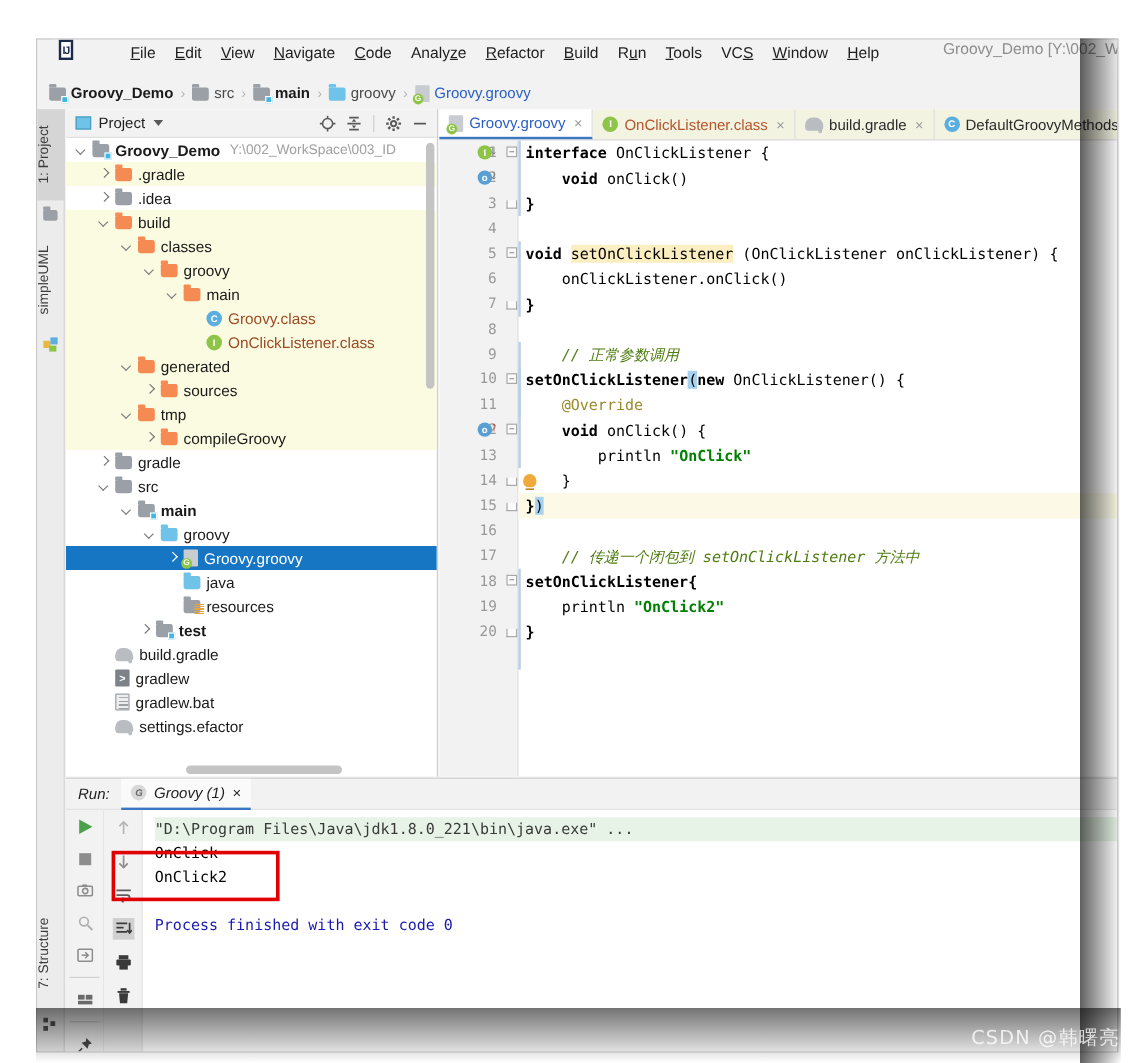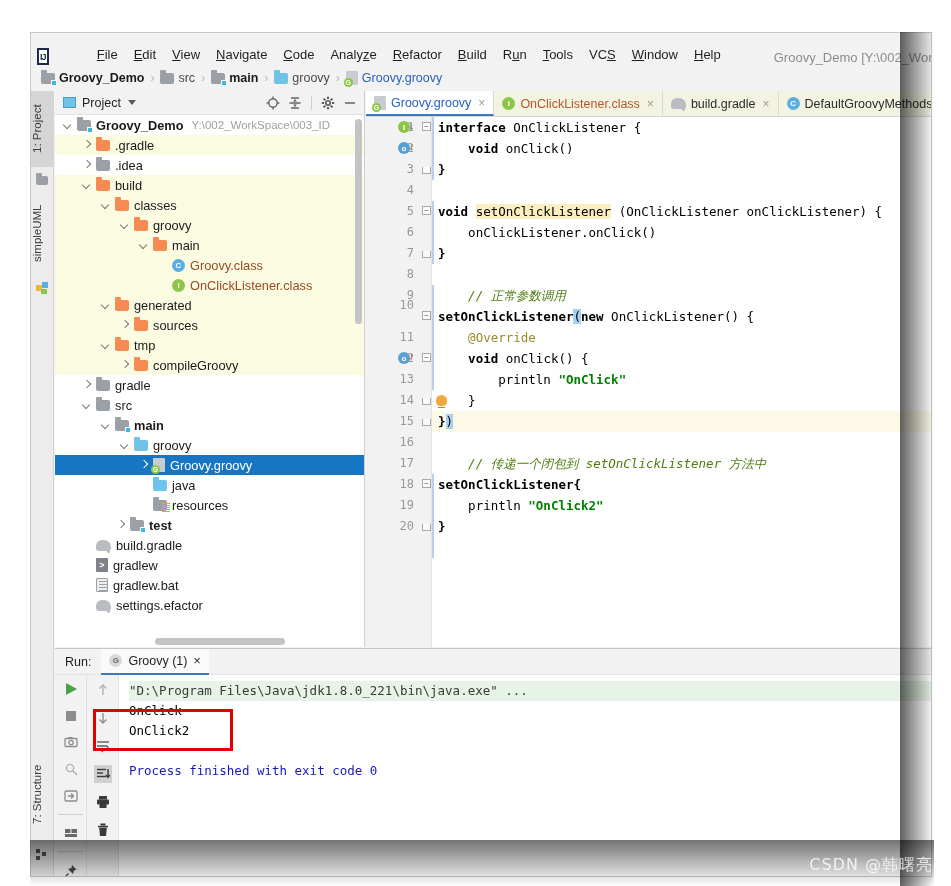--- a/index.html
+++ b/index.html
@@ -33,24 +33,24 @@
   }
   .shadow-b {
     position: absolute;
     left: 30px; top: 840px;
     width: 904px; height: 46px;
     background: linear-gradient(to bottom, rgba(0,0,0,0.55), rgba(0,0,0,0.0));
     pointer-events: none;
   }
   
   .menubar {
-    position: absolute; left: 0; top: 0;
+    position: absolute; left: 12px; top: 0;
     width: 100%; height: 32px;
     background: #f2f2f2;
-    display: flex; align-items: flex-end;
+    display: flex; align-items: flex-start;
     padding-left: 6px;
     white-space: nowrap;
     gap: 31px;
   }
   .ij-logo {
     width: 17px; height: 17px;
     background: #ffffff;
     border: 2px solid #1b2a4a;
     color: #1b2a4a;
     font-size: 9px; font-weight: bold;
@@ -325,20 +325,21 @@
     position: absolute; left: 24px; top: 615px;
     right: 0; height: 230px;
     background: #ffffff;
     border-top: 1px solid #c6c6c6;
   }
   .run-hdr {
     height: 26px; background: #f2f2f2;
     display: flex; align-items: center;
     padding-left: 10px; gap: 10px;
     border-bottom: 1px solid #e2e2e2;
+    font-style: italic;
   }
   .run-hdr .rl { font-size: 12.5px; color: #1f1f1f; }
   .run-tab {
     display: flex; align-items: center; gap: 6px;
     font-size: 12.5px; color: #1f1f1f;
     padding: 3px 8px; background: #fafafa;
     border-bottom: 2px solid #3c77c4;
     height: 26px;
   }
   .run-tab .gdot {
@@ -754,21 +755,21 @@
         <div class="gutter">
             <div class="gnum" style="top: 0px;">1</div>
             <div class="gnum" style="top: 21px;">2</div>
             <div class="gnum" style="top: 42px;">3</div>
             <div class="gnum" style="top: 63px;">4</div>
             <div class="gnum" style="top: 84px;">5</div>
             <div class="gnum" style="top: 105px;">6</div>
             <div class="gnum" style="top: 126px;">7</div>
             <div class="gnum" style="top: 147px;">8</div>
             <div class="gnum" style="top: 168px;">9</div>
-            <div class="gnum" style="top: 178px;">10</div>
+            <div class="gnum" style="top: 188px;">10</div>
             <div class="gnum" style="top: 210px;">11</div>
             <div class="gnum" style="top: 231px;">12</div>
             <div class="gnum" style="top: 252px;">13</div>
             <div class="gnum" style="top: 273px;">14</div>
             <div class="gnum" style="top: 294px;">15</div>
             <div class="gnum" style="top: 315px;">16</div>
             <div class="gnum" style="top: 336px;">17</div>
             <div class="gnum" style="top: 357px;">18</div>
             <div class="gnum" style="top: 378px;">19</div>
             <div class="gnum" style="top: 399px;">20</div>

